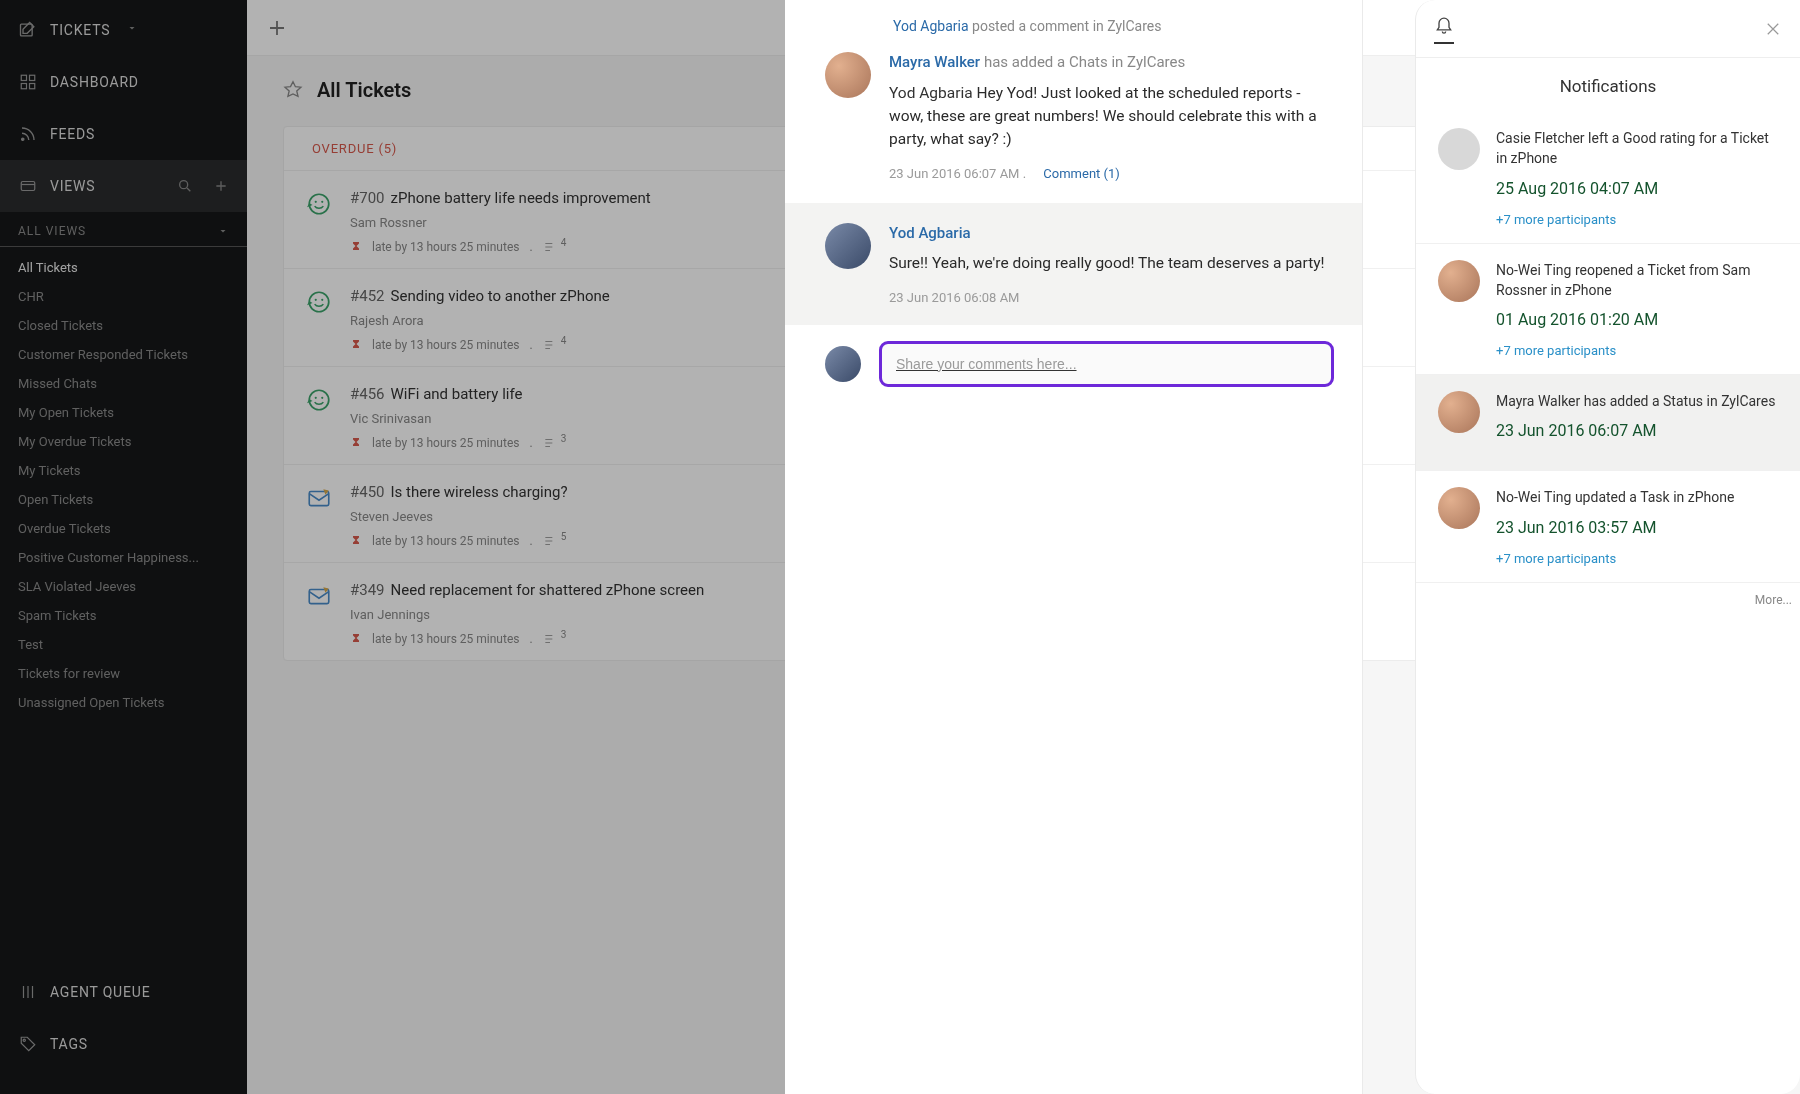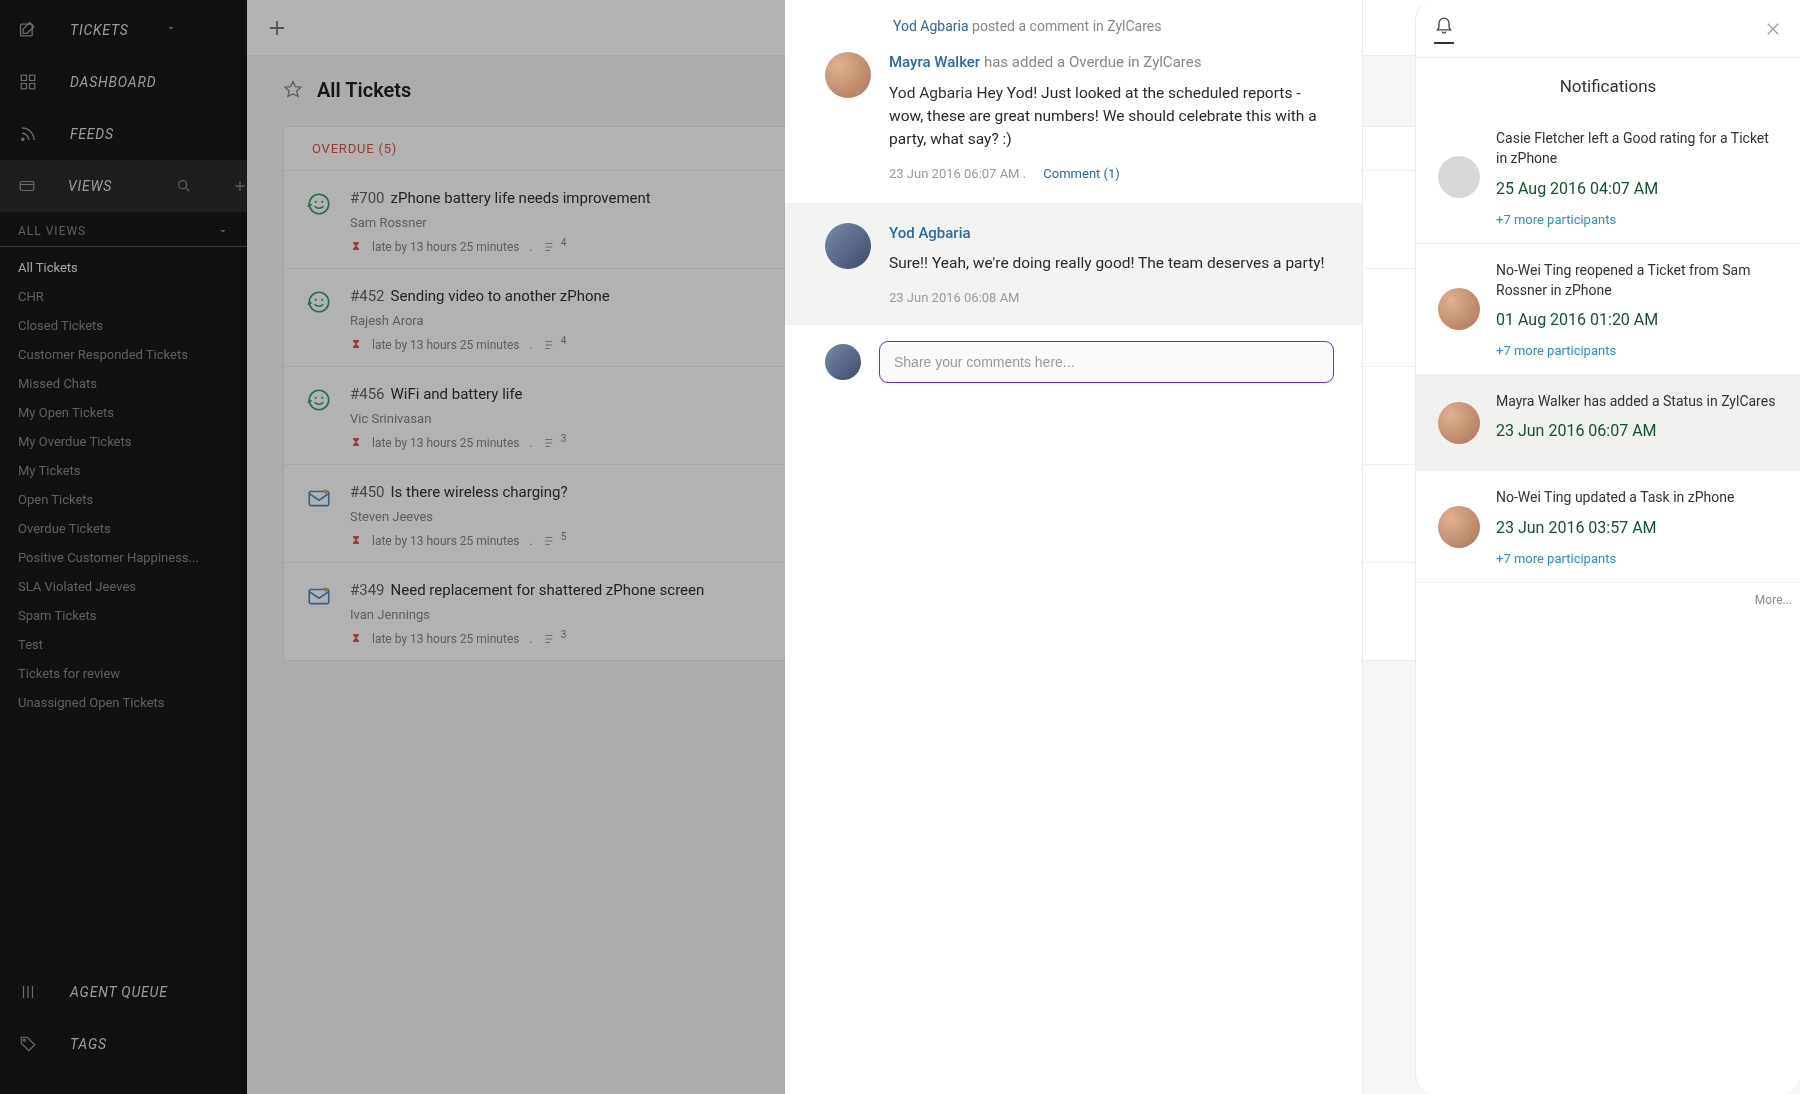--- a/index.html
+++ b/index.html
@@ -22,27 +22,26 @@
     height: 100%;
     background: #161819;
     color: #888;
     display: flex;
     flex-direction: column;
     padding-top: 4px;
   }
   .nav-row {
     display: flex;
     align-items: center;
-    gap: 32px;
+    gap: 12px;
     padding: 16px 18px;
     color: #ddd;
     font-size: 14px;
     letter-spacing: 0.8px;
     cursor: pointer;
-    font-style: italic;
   }
   .nav-row .icon { width: 20px; height: 20px; display:flex;align-items:center;justify-content:center; color:#999; }
   .nav-row.active { background: #2a2c2d; justify-content: space-between; }
   .nav-row .spacer { flex:1; }
   .nav-row .mini-icon { width:16px; height:16px; color:#888; }
   .subnav-header {
     padding: 8px 18px;
     font-size: 12px;
     letter-spacing: 1px;
     color: #888;
@@ -177,26 +176,27 @@
   .post .ts .cmt { color:#2b6aa8; margin-left:14px; cursor:pointer; }
   .comment-input-row {
     display:flex;
     align-items:center;
     gap: 18px;
     padding: 16px 28px 16px 40px;
   }
   .comment-input-row .avatar { width:36px;height:36px;border-radius:50%; background: linear-gradient(135deg,#7a8aa8,#3a4a68); }
   .comment-input {
     flex:1;
-    border: 1px solid #6d28d9;
+    border: 3px solid #6d28d9;
     border-radius: 9px;
     padding: 12px 14px;
     font-size: 14px;
     color:#333;
     background:#fafafa;
+    text-decoration:underline;
   }
   .comment-input::placeholder { color:#9a9a9a; }
 
   
   .notif-panel {
     position: absolute;
     right: 0; top: 0;
     width: 385px;
     height: 100%;
     background: #fff;
@@ -213,21 +213,20 @@
   }
   .notif-header .bell-wrap { border-bottom: 2px solid #333; padding-bottom:8px; }
   .notif-header .bell { width:20px;height:20px;color:#444; }
   .notif-header .close { width:18px;height:18px;color:#999; cursor:pointer; }
   .notif-title { text-align:center; font-size:17px; color:#333; padding: 18px 0 16px 0; }
   .notif-item {
     display:flex;
     gap: 16px;
     padding: 16px 22px;
     border-bottom: 1px solid #f0f0f0;
-    align-items: center;
   }
   .notif-item.selected { background:#f1f1f0; }
   .notif-item .avatar { width:42px;height:42px;border-radius:50%;flex-shrink:0; }
   .avatar.gray { background:#d8d8d8; }
   .notif-item .body { flex:1; font-size:14px; }
   .notif-item .text { color:#333; line-height:1.45; margin-bottom:10px; }
   .notif-item .ts { color:#14532d; font-size:16px; margin-bottom:14px; }
   .notif-item .more { color:#2a90c8; font-size:13px; cursor:pointer; }
   .notif-more {
     text-align: right;
@@ -535,21 +534,21 @@
   <div class="crumb">
     <span class="user">Yod Agbaria</span>
     <span>posted a comment in ZylCares</span>
   </div>
 
   <div class="post">
     <div class="avatar a1"></div>
     <div class="content">
       <div class="headline">
         <span class="name">Mayra Walker</span>
-        <span class="rest">has added a Overdue in ZylCares</span>
+        <span class="rest">has added a Chats in ZylCares</span>
       </div>
       <div class="msg">
         <span class="prefix">Yod Agbaria</span>
         <span>Hey Yod! Just looked at the scheduled reports - wow, these are great numbers! We should celebrate this with a party, what say? :)</span>
       </div>
       <div class="ts">
         <span>23 Jun 2016 06:07 AM .</span>
         <span class="cmt">Comment (1)</span>
       </div>
     </div>

